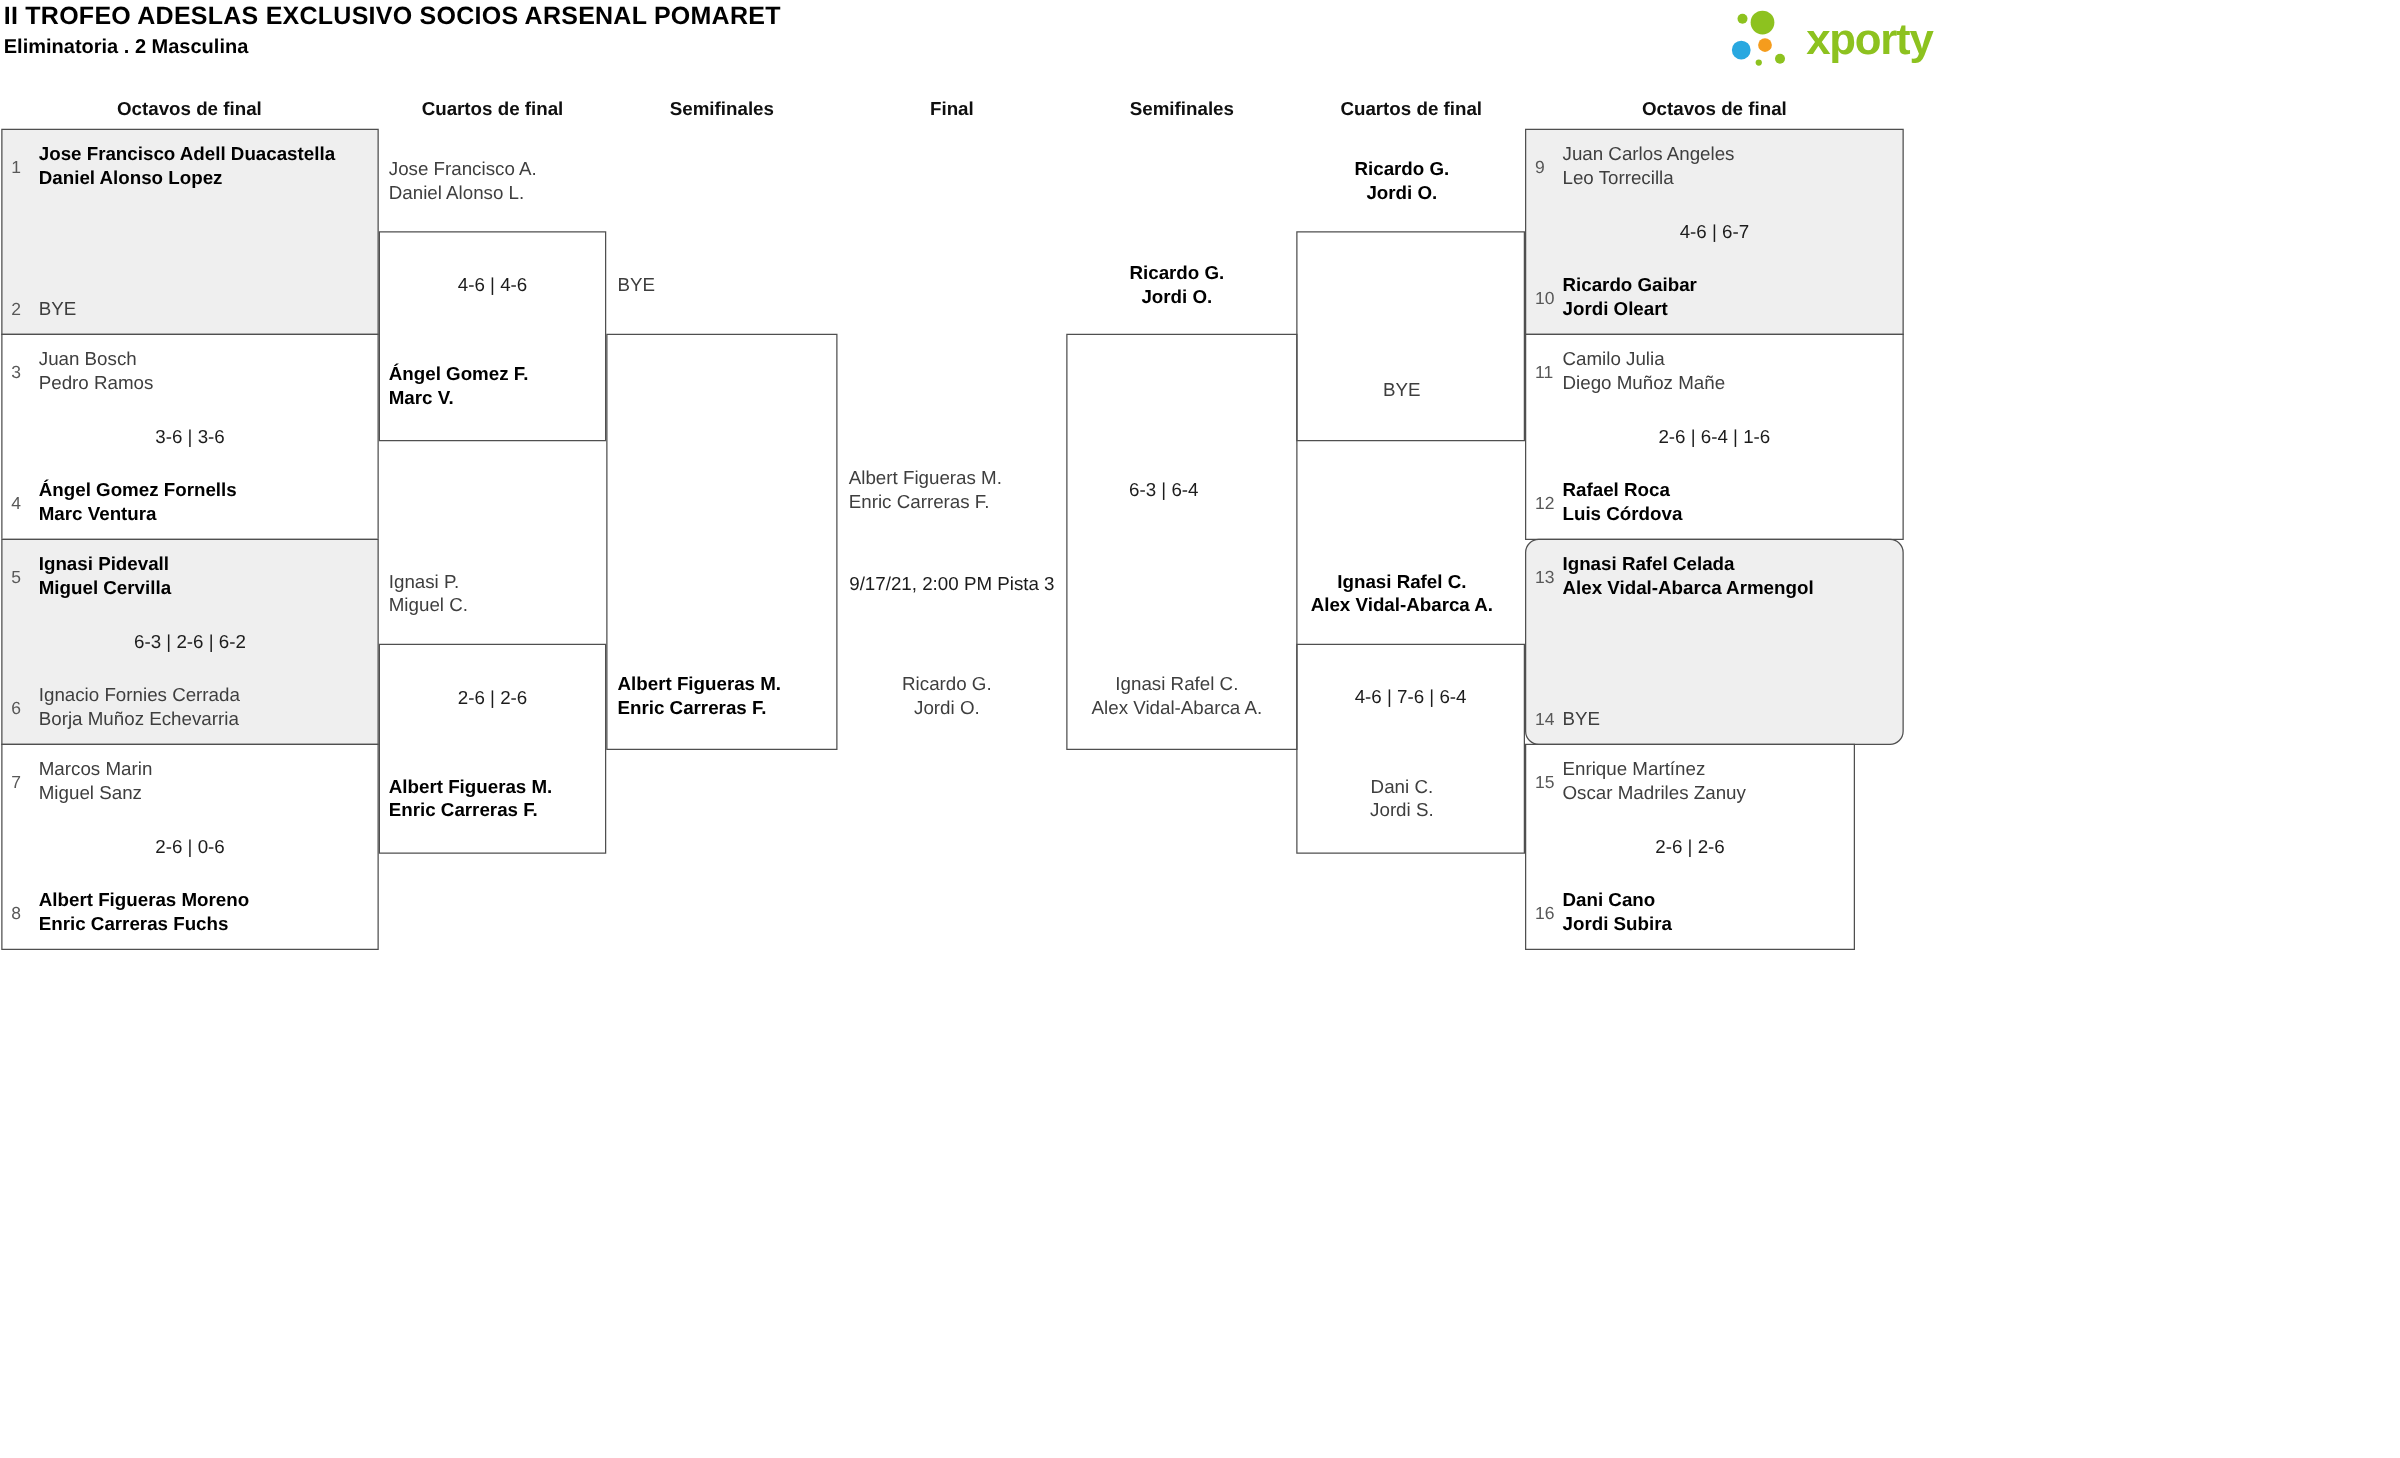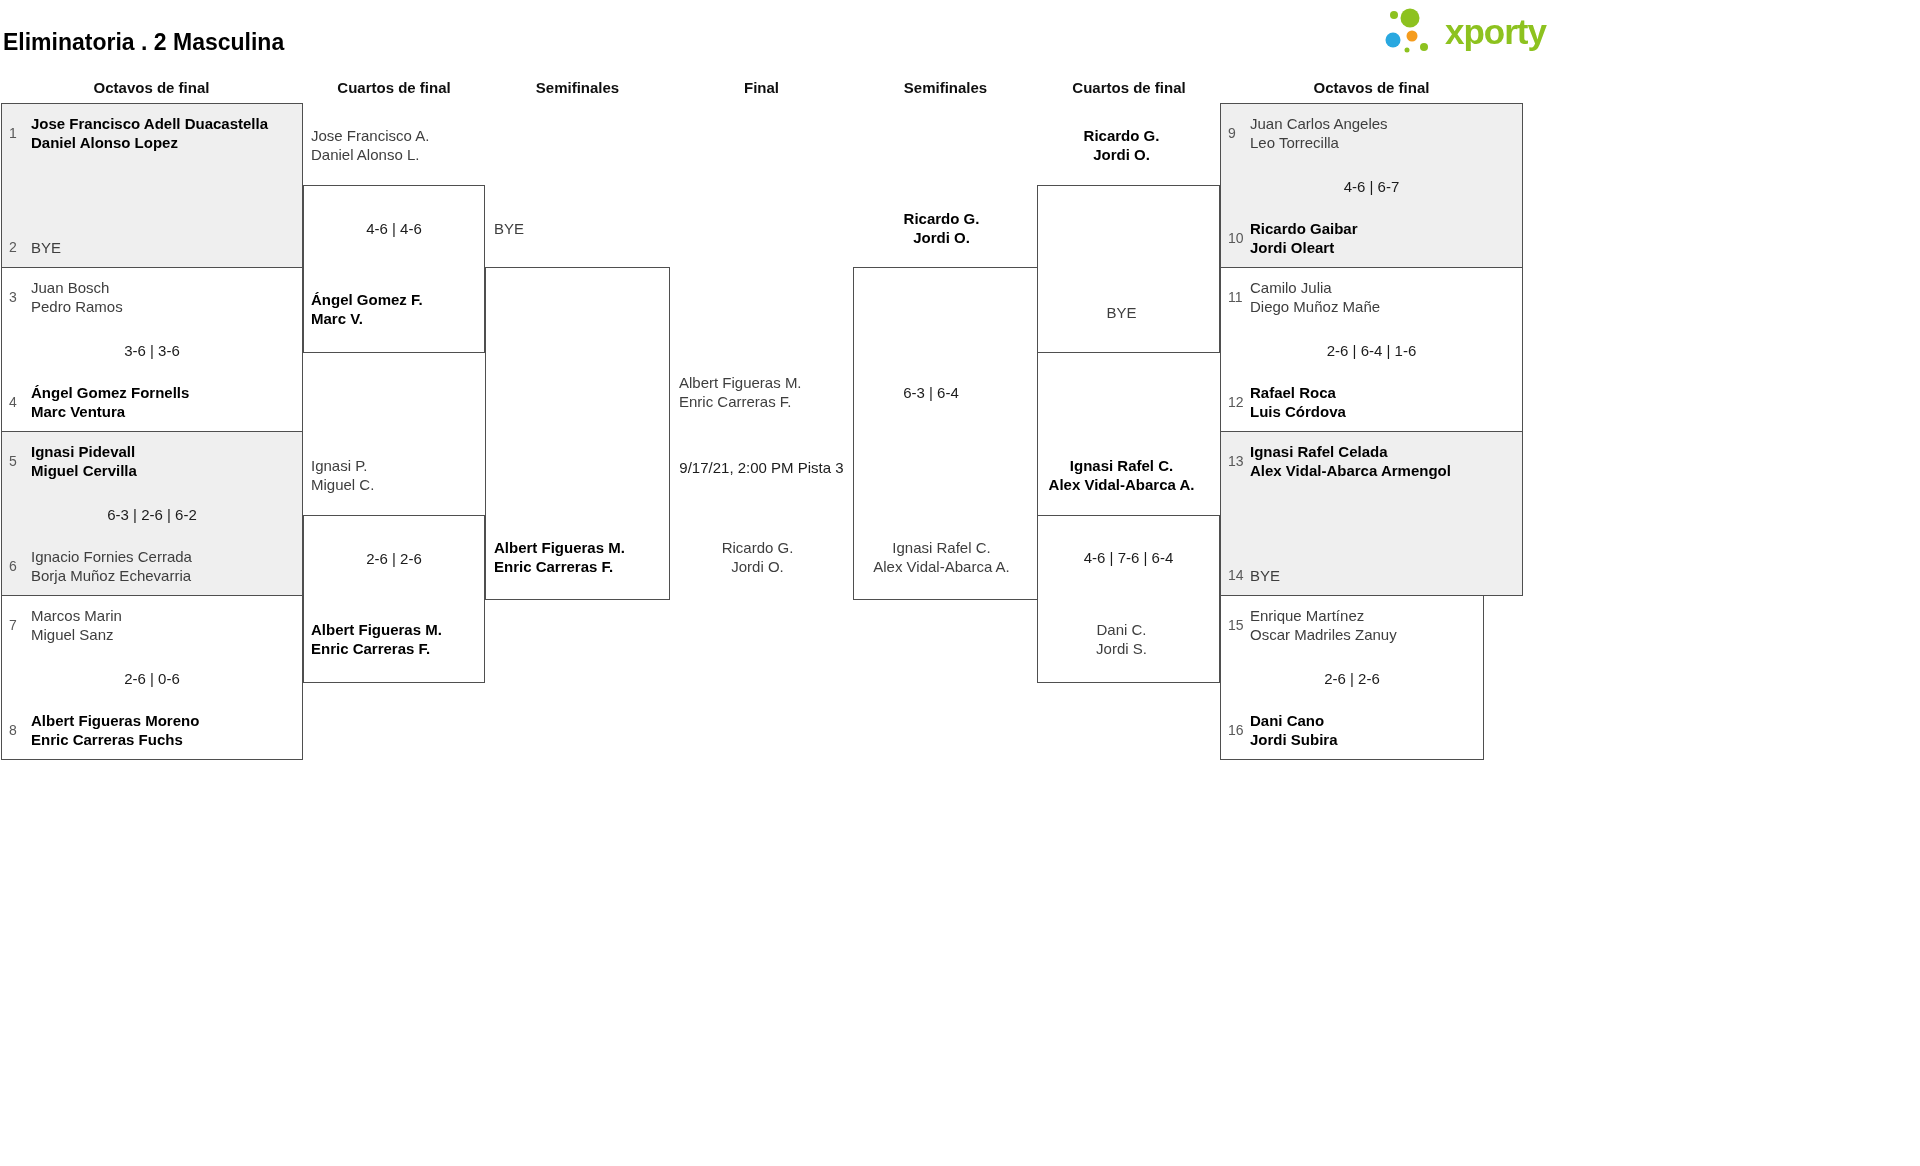--- a/index.html
+++ b/index.html
@@ -1,21 +1,21 @@
 <!DOCTYPE html>
 <html><head>
 <meta charset="utf-8">
 <style>
   html,body{margin:0;padding:0;background:#fff;}
   #canvas{
     position:relative;width:1920px;height:1166px;background:#ffffff;
     font-family:"Liberation Sans", sans-serif;color:#222;overflow:hidden;
   }
   .title{position:absolute;left:3px;top:2px;font-size:20px;font-weight:800;color:#000;letter-spacing:.2px;white-space:nowrap;}
-  .subtitle{position:absolute;left:3px;top:29px;font-size:23px;font-weight:800;color:#000;white-space:nowrap;}
+  .subtitle{position:absolute;left:3px;top:29px;font-size:16px;font-weight:800;color:#000;white-space:nowrap;}
   .logo{position:absolute;left:1384px;top:5px;display:flex;align-items:center;gap:13px;}
   .logo-text{font-size:35px;font-weight:800;color:#8dc21f;letter-spacing:-1px;line-height:1;}
   .rh{position:absolute;top:79px;text-align:center;font-size:15px;font-weight:600;color:#0f0f0f;white-space:nowrap;}
   .mbox{position:absolute;border:1px solid #4f4f4f;box-sizing:border-box;background:transparent;}
   .gray{background:#efefef;}
   .team{position:absolute;left:7px;display:flex;align-items:center;gap:2px;font-size:15px;line-height:19px;color:#3e3e3e;white-space:nowrap;}
   .team.tt{top:10px;}
   .team.bb{bottom:10px;}
   .team .seed{flex:0 0 20px;width:20px;font-size:14px;color:#585858;}
   .nm span{display:block;}
@@ -24,20 +24,21 @@
   .lbl span{display:block;}
   .score{position:absolute;font-size:15px;color:#1c1c1c;text-align:center;white-space:nowrap;}
   .bold{font-weight:700;color:#000;}
   .ra{text-align:center;}
 </style>
 </head>
 <body>
 
 <div id="canvas">
 
+  <div class="title">II TROFEO ADESLAS EXCLUSIVO SOCIOS ARSENAL POMARET</div>
   <div class="subtitle">Eliminatoria . 2 Masculina</div>
 
   <div class="logo">
     <svg width="48" height="52" viewBox="0 0 48 52">
       <circle cx="10" cy="10" r="4" fill="#8dc21f"></circle>
       <circle cx="26" cy="13" r="9.5" fill="#8dc21f"></circle>
       <circle cx="9" cy="35" r="7.5" fill="#29a8e0"></circle>
       <circle cx="28" cy="31" r="5.5" fill="#f59c1d"></circle>
       <circle cx="40" cy="42" r="4" fill="#8dc21f"></circle>
       <circle cx="23" cy="45" r="2.5" fill="#8dc21f"></circle>
@@ -154,21 +155,21 @@
     <div class="mscore">2-6 | 6-4 | 1-6</div>
     <div class="team bb">
       <span class="seed">12</span>
       <div class="nm bold">
         <span>Rafael Roca</span>
         <span>Luis Córdova</span>
       </div>
     </div>
   </div>
 
-  <div class="mbox gray" style="left:1220px;top:431px;width:303px;height:165px;">
+  <div class="mbox gray" style="left:1220px;top:431px;width:303px;height:165px;border-radius:11px;">
     <div class="team tt">
       <span class="seed">13</span>
       <div class="nm bold">
         <span>Ignasi Rafel Celada</span>
         <span>Alex Vidal-Abarca Armengol</span>
       </div>
     </div>
     <div class="mscore"></div>
     <div class="team bb">
       <span class="seed">14</span>

